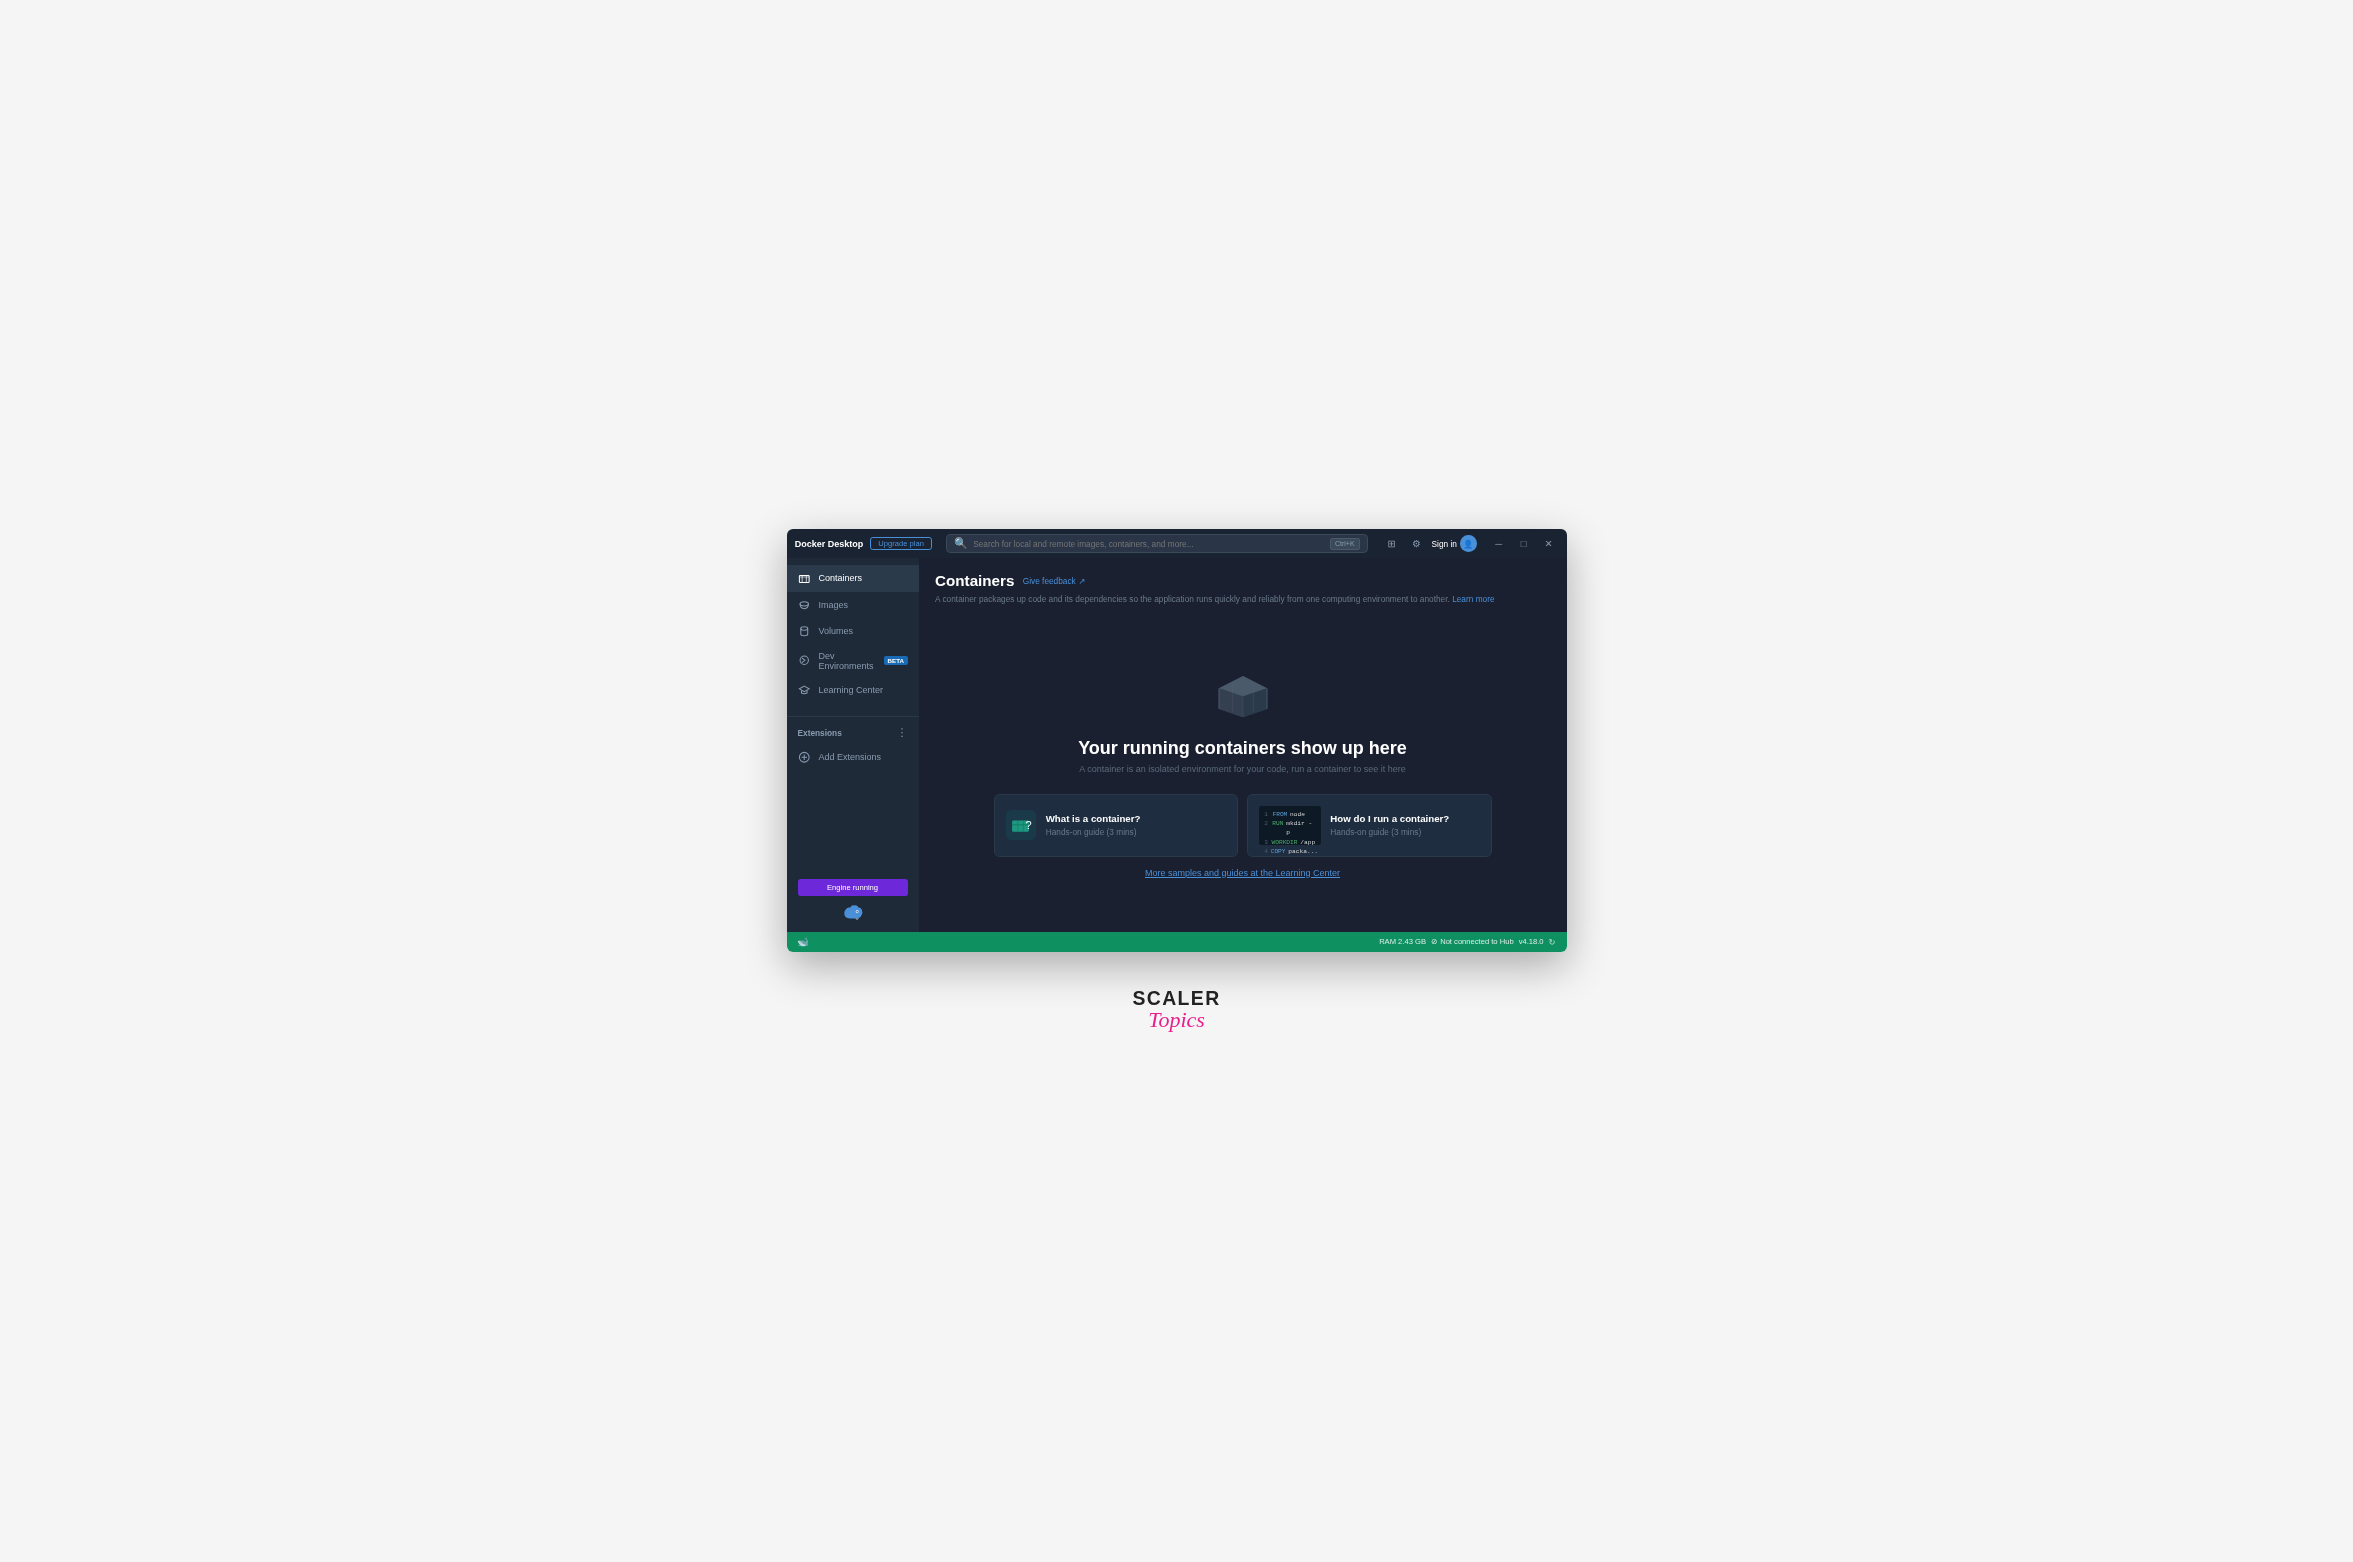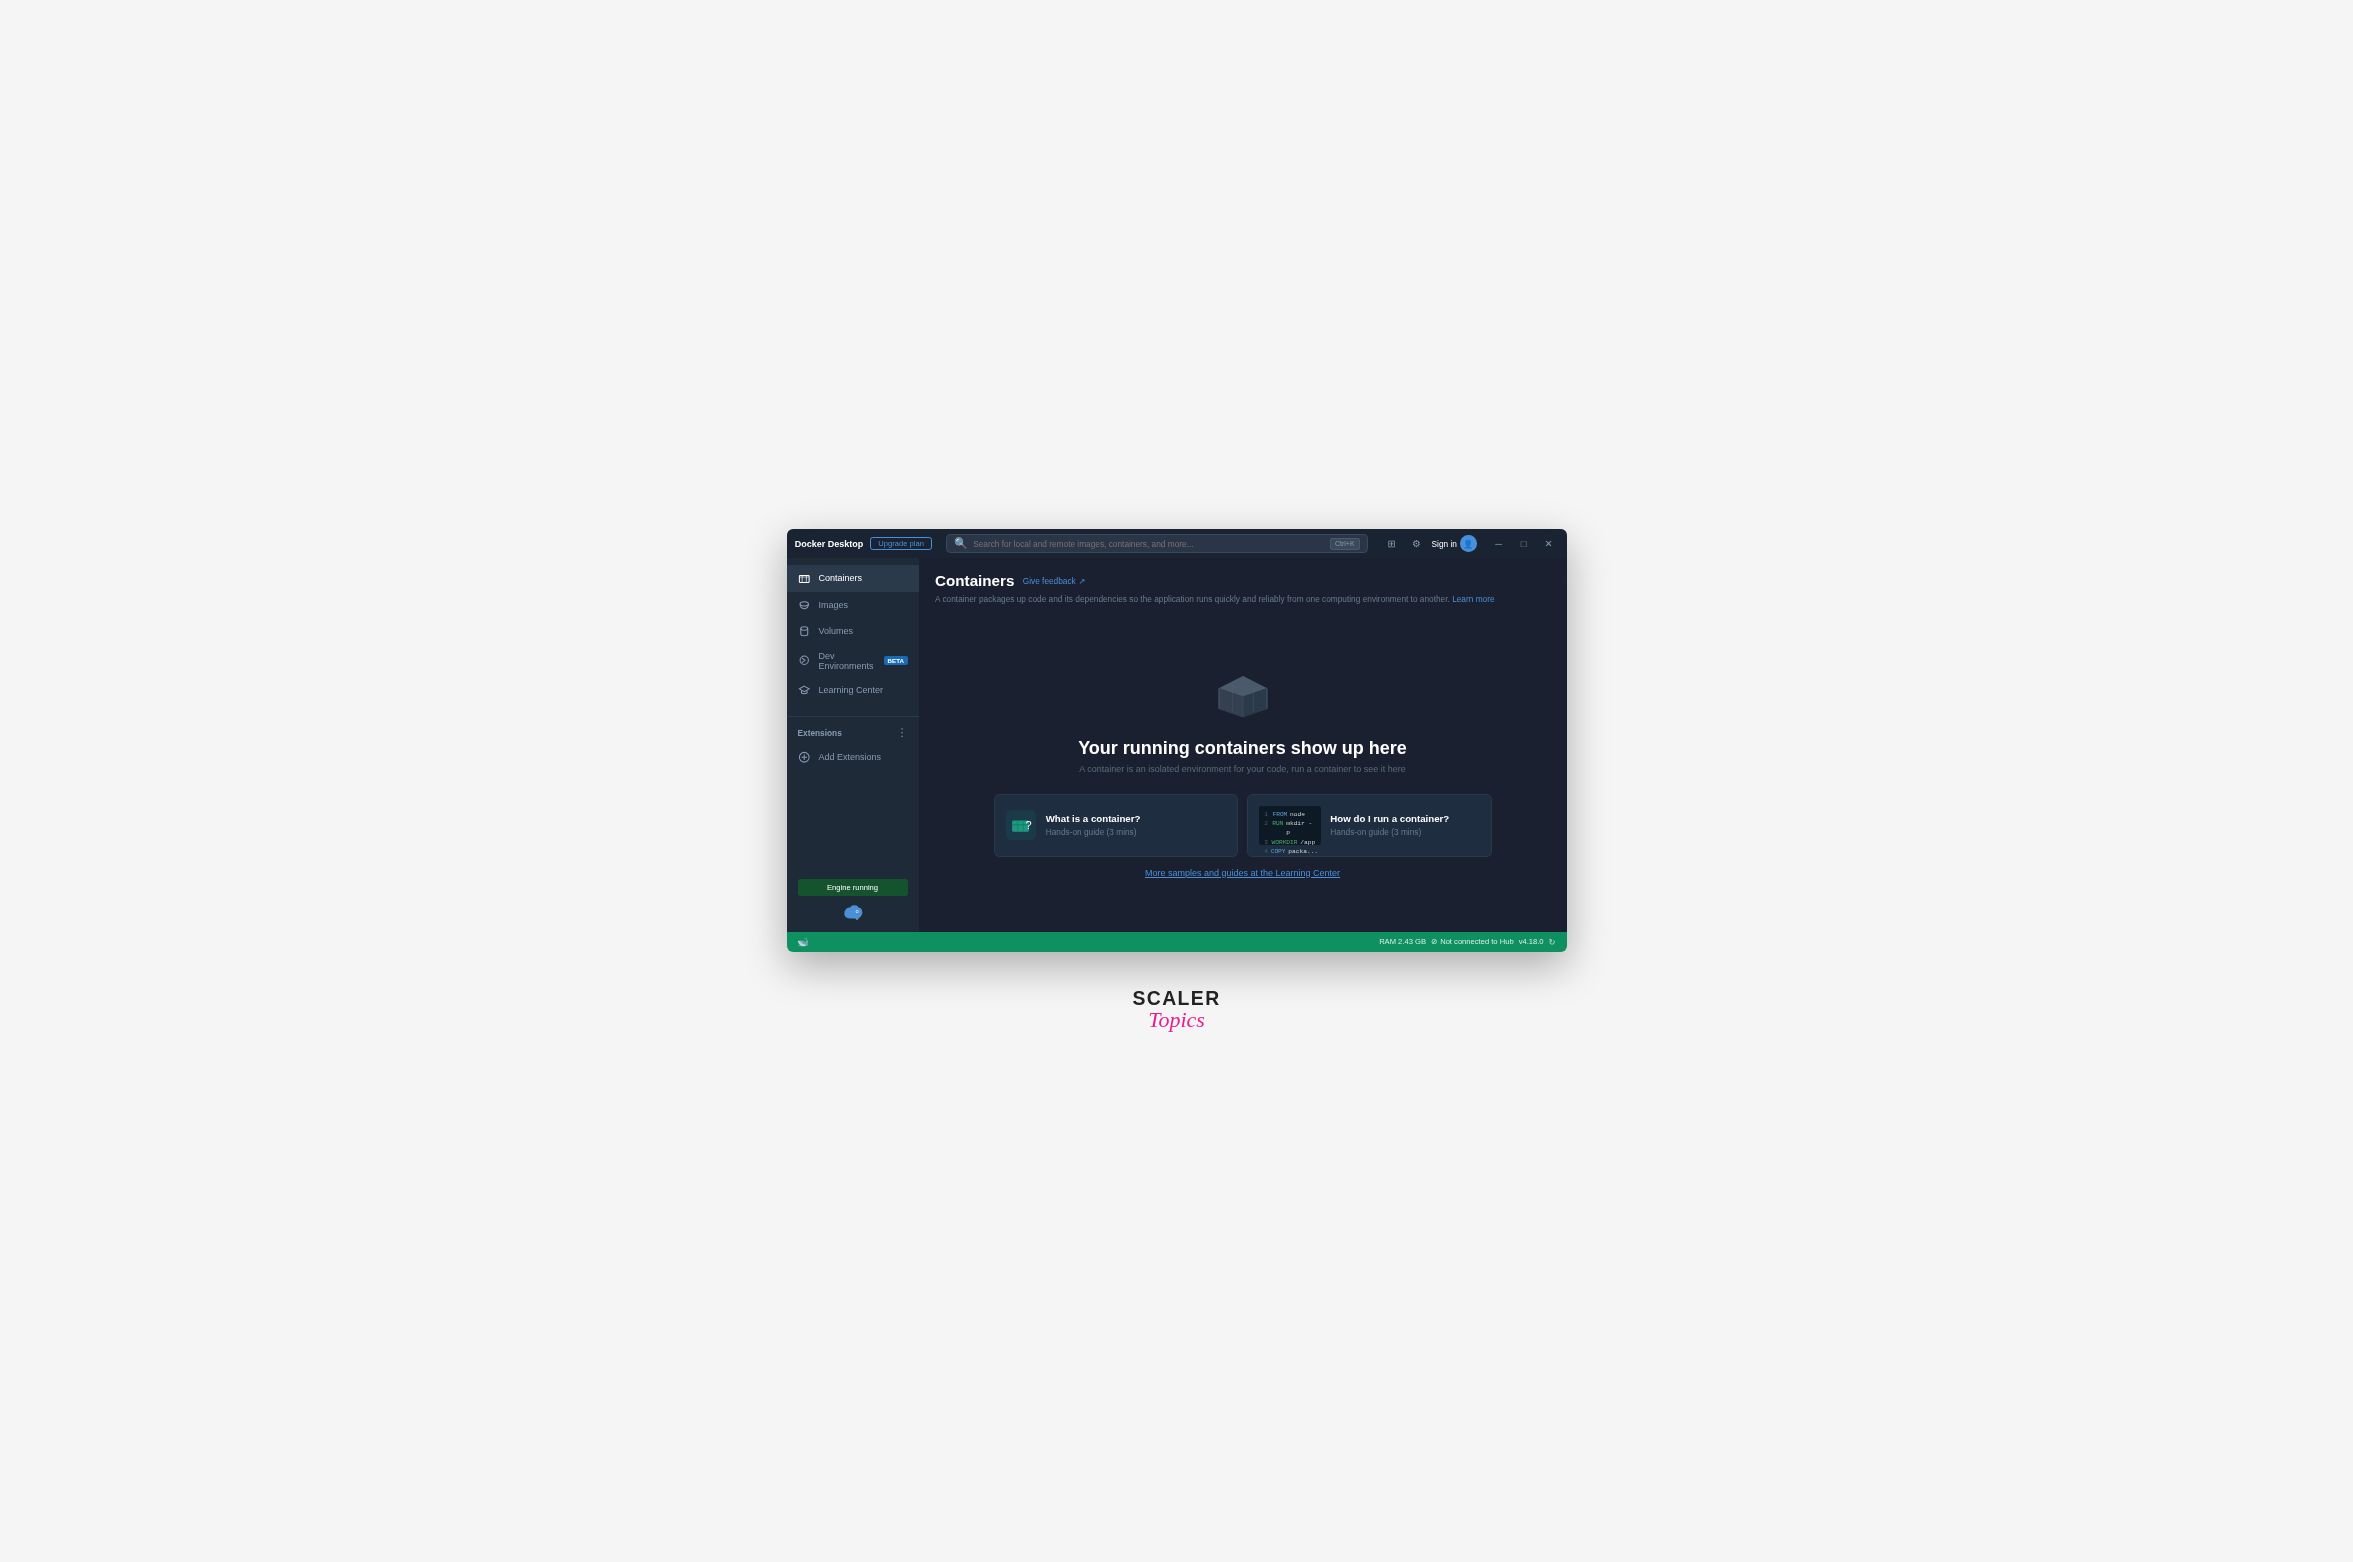--- a/index.html
+++ b/index.html
@@ -203,21 +203,21 @@
       color: #8a9bb0;
       cursor: pointer;
       font-size: 11px;
       line-height: 1;
     }
 
     .sidebar-bottom {
       padding: 11px;
     }
     .engine-status-tooltip {
-      background: #14532d;
+      background: #6d28d9;
       color: #fff;
       font-size: 7.6px;
       padding: 4.2px 8.3px;
       border-radius: 2.8px;
       text-align: center;
       margin-bottom: 5.5px;
     }
     .whale-icon {
       display: flex;
       justify-content: center;

